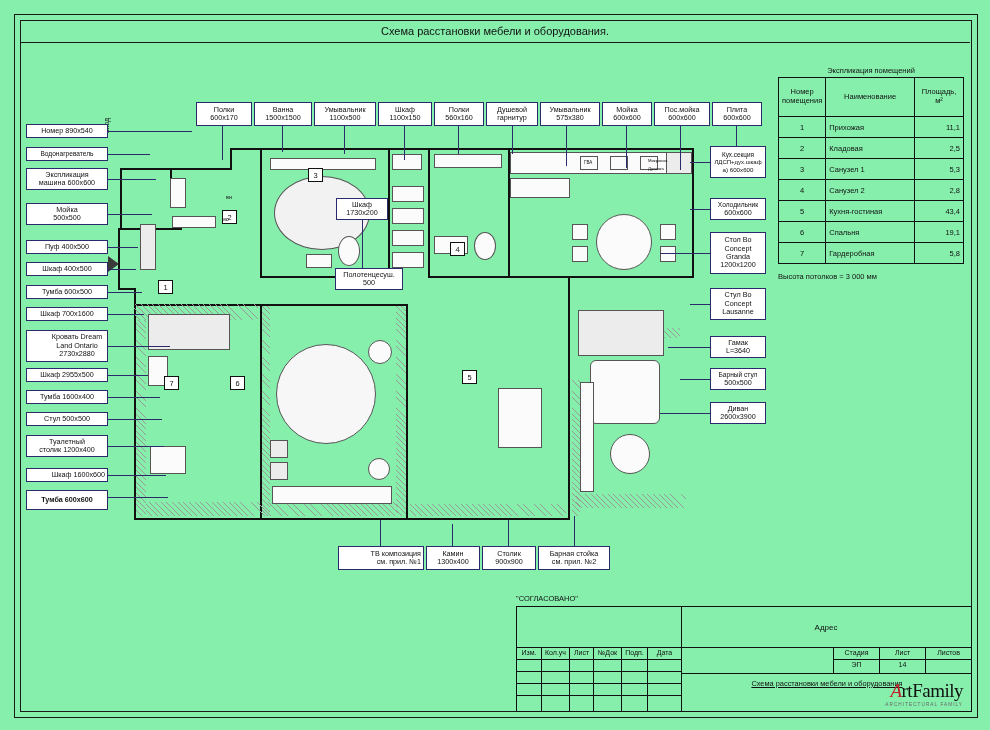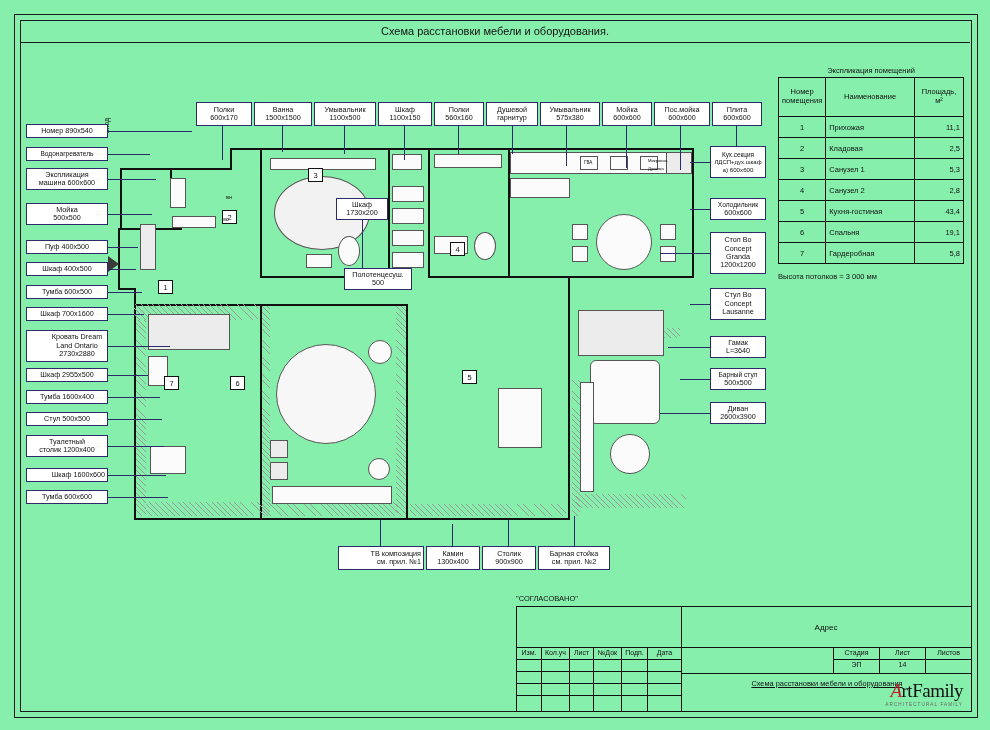--- a/index.html
+++ b/index.html
@@ -252,21 +252,21 @@
   <div class="lbl" style="left:26px;top:412px;width:82px;height:14px;">
     <span>Стул 500х500</span>
     </div>
   <div class="lbl" style="left:26px;top:435px;width:82px;height:22px;">
     <span>Туалетный</span>
       <span>столик 1200х400</span>
     </div>
   <div class="lbl" style="left:26px;top:468px;width:82px;height:14px;align-items:flex-end;">
     <span>Шкаф 1600х600</span>
     </div>
-  <div class="lbl" style="left:26px;top:490px;width:82px;height:14px;">
+  <div class="lbl" style="left:26px;top:490px;width:82px;height:20px;font-weight:bold;">
     <span>Тумба 600х600</span>
     </div>
 
   <div class="leader" style="left:108px;top:131px;width:84px;height:0.8px;"></div>
   <div class="leader" style="left:108px;top:154px;width:42px;height:0.8px;"></div>
   <div class="leader" style="left:108px;top:179px;width:48px;height:0.8px;"></div>
   <div class="leader" style="left:108px;top:214px;width:44px;height:0.8px;"></div>
   <div class="leader" style="left:108px;top:247px;width:30px;height:0.8px;"></div>
   <div class="leader" style="left:108px;top:269px;width:28px;height:0.8px;"></div>
   <div class="leader" style="left:108px;top:292px;width:34px;height:0.8px;"></div>
@@ -317,21 +317,21 @@
   <div class="leader" style="left:660px;top:253px;width:50px;height:0.8px;"></div>
   <div class="leader" style="left:690px;top:304px;width:20px;height:0.8px;"></div>
   <div class="leader" style="left:668px;top:347px;width:42px;height:0.8px;"></div>
   <div class="leader" style="left:680px;top:379px;width:30px;height:0.8px;"></div>
   <div class="leader" style="left:660px;top:413px;width:50px;height:0.8px;"></div>
 
   <div class="lbl" style="left:336px;top:198px;width:52px;height:22px;">
     <span>Шкаф</span>
       <span>1730х200</span>
     </div>
-  <div class="lbl" style="left:344px;top:268px;width:68px;height:22px;">
+  <div class="lbl" style="left:335px;top:268px;width:68px;height:22px;">
     <span>Полотенцесуш.</span>
       <span>500</span>
     </div>
   <div class="leader" style="left:362px;top:220px;width:0.8px;height:48px;"></div>
 
   <div class="lbl" style="left:338px;top:546px;width:86px;height:24px;align-items:flex-end;">
     <span>ТВ композиция</span>
       <span>см. прил. №1</span>
     </div>
   <div class="lbl" style="left:426px;top:546px;width:54px;height:24px;">

